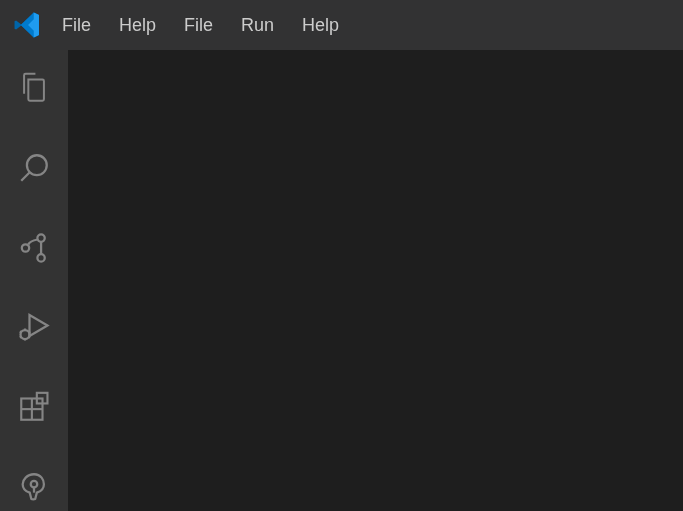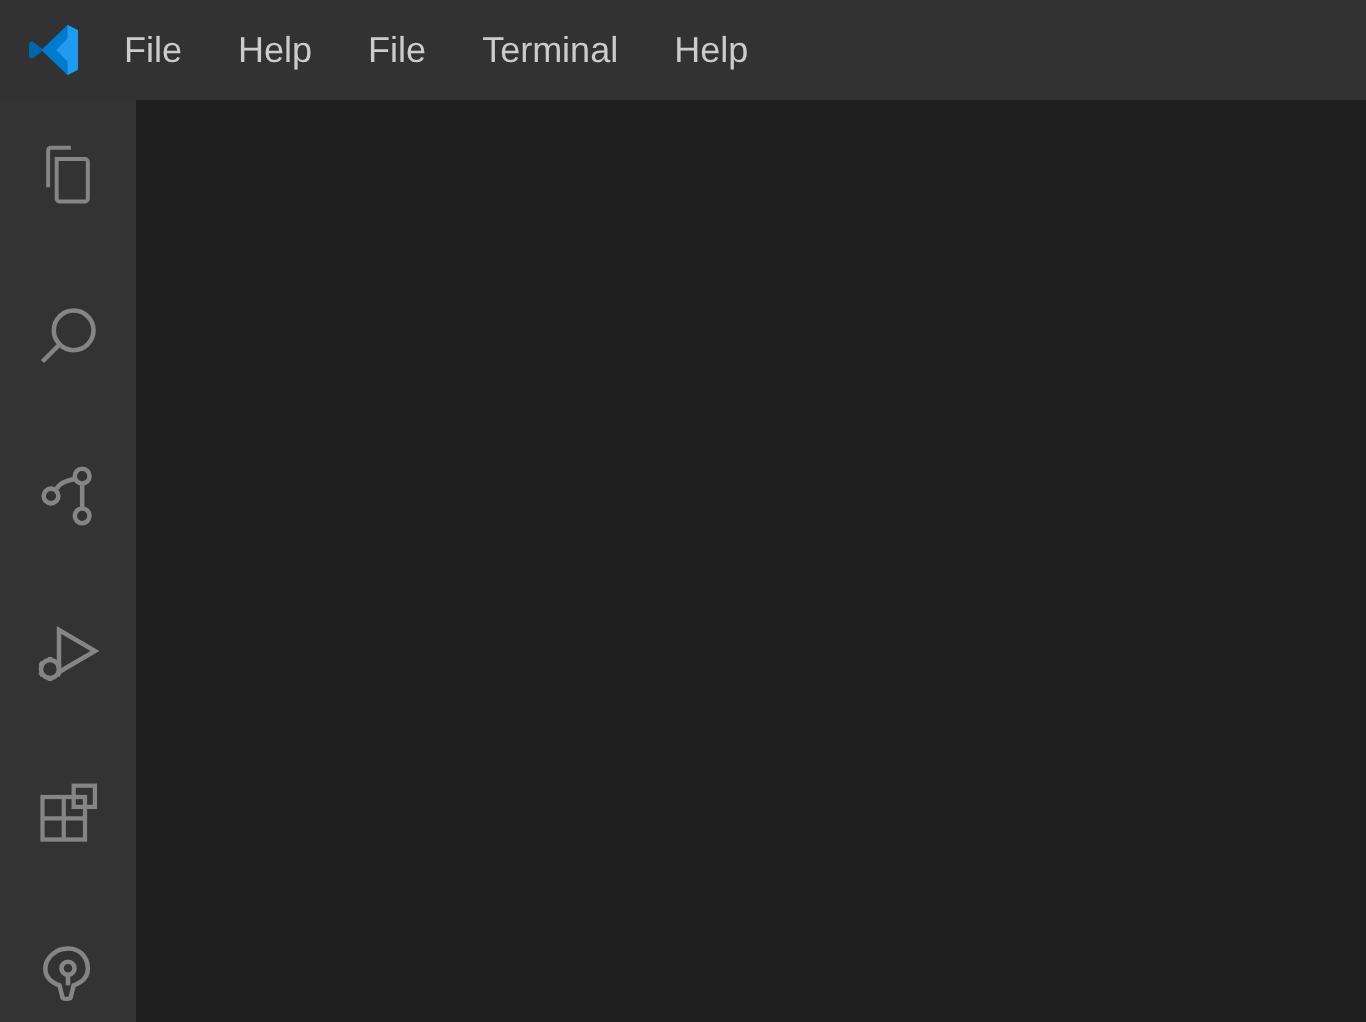--- a/index.html
+++ b/index.html
@@ -66,21 +66,21 @@
     <svg width="26" height="26" viewBox="0 0 100 100">
       <path fill="#0065A9" d="M96 12 L76 2 L28 48 L8 33 L2 36 L2 64 L8 67 L28 52 L76 98 L96 88 Z"></path>
       <path fill="#007ACC" d="M96 12 L76 2 L26 50 L76 98 L96 88 Z"></path>
       <path fill="#1F9CF0" d="M76 2 L96 12 L96 88 L76 98 Z M76 28 L54 50 L76 72 Z" fill-rule="evenodd"></path>
     </svg>
   </div>
   <div class="menu-items">
     <div class="menu-item">File</div>
     <div class="menu-item">Help</div>
     <div class="menu-item">File</div>
-    <div class="menu-item">Terminal</div>
+    <div class="menu-item">Run</div>
     <div class="menu-item">Help</div>
   </div>
 </div>
 
 <div class="main">
 
   <div class="activitybar">
 
     <div class="activity-item">
       <span>

